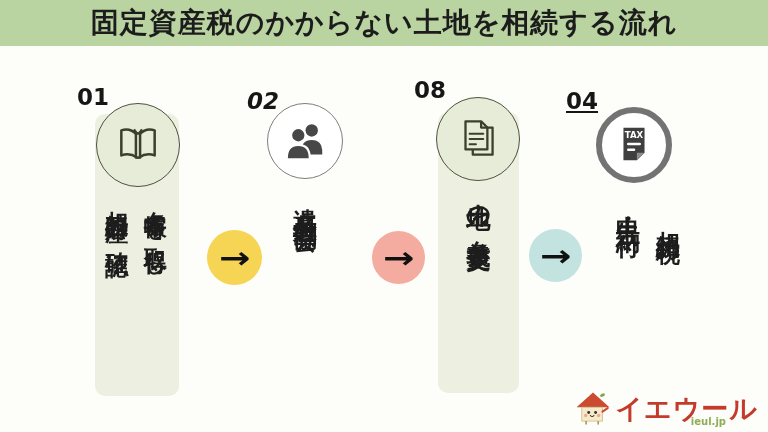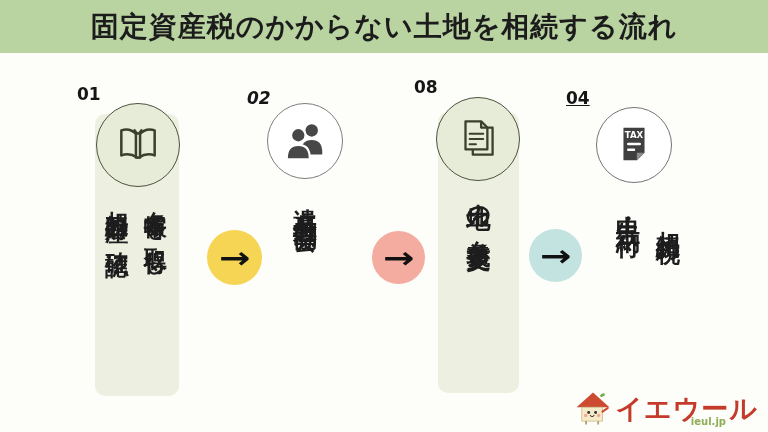--- a/index.html
+++ b/index.html
@@ -1,42 +1,42 @@
 <!DOCTYPE html>
 <html><head>
 <meta charset="utf-8">
 <style>
   * { margin:0; padding:0; box-sizing:border-box; }
   html,body { width:768px; height:432px; }
   body { font-family:"DejaVu Sans","Liberation Sans",sans-serif; background:#fdfdfa; }
   .canvas { position:relative; width:768px; height:432px; overflow:hidden; background:#fdfdfa; }
 
   
-  .titlebar { position:absolute; left:0; top:0; width:768px; height:53px;
+  .titlebar { position:absolute; left:0; top:0; width:768px; height:46px;
               display:flex; align-items:center; justify-content:center; }
   .titlebar h1 { font-size:28px; font-weight:800; color:#1c1c1c; letter-spacing:1px; }
 
   
-  .stepnum { position:absolute; font-size:17px; font-weight:800; color:#161616; }
+  .stepnum { position:absolute; font-size:23px; font-weight:800; color:#161616; }
   .n1 { left:77;  left:77px;  top:84px; }
   .n2 { left:247px; top:88px;font-style:italic; }
   .n3 { left:414px; top:77px; }
   .n4 { left:566px; top:88px;text-decoration:underline; }
 
   
   .pill { position:absolute; border-radius:10px; }
   .pill1 { left:95px;  top:114px; width:84px; height:282px; }
   .pill3 { left:438px; top:112px; width:81px; height:281px; }
 
   
   .circle { position:absolute; border-radius:50%; display:flex; align-items:center; justify-content:center; }
   .c1 { left:96px;  top:103px; width:84px; height:84px; background:#e7ecd9; border:1.5px solid #4c523e; }
   .c2 { left:267px; top:103px; width:76px; height:76px; background:#ffffff; border:1px solid #7d7d7d; }
   .c3 { left:436px; top:97px;  width:84px; height:84px; background:#e7ecd9; border:1.5px solid #4c523e; }
-  .c4 { left:596px; top:107px; width:76px; height:76px; background:#ffffff; border:1px solid #737373; }
+  .c4 { left:596px; top:107px; width:76px; height:76px; background:#ffffff; border:6px solid #737373; }
 
   
   .vtext { position:absolute; display:flex; flex-direction:row-reverse; justify-content:space-evenly; }
   .vtext span { writing-mode:vertical-rl; text-orientation:upright; font-weight:700; color:#1d1d1d; }
   .t1 { left:95px;  top:192px; width:84px; }
   .t1 span { font-size:23px; letter-spacing:3px; }
   .t2 { left:263px; top:190px; width:84px; }
   .t2 span { font-size:24px; letter-spacing:4px; }
   .t3 { left:438px; top:184px; width:81px; }
   .t3 span { font-size:24px; letter-spacing:3px; }

